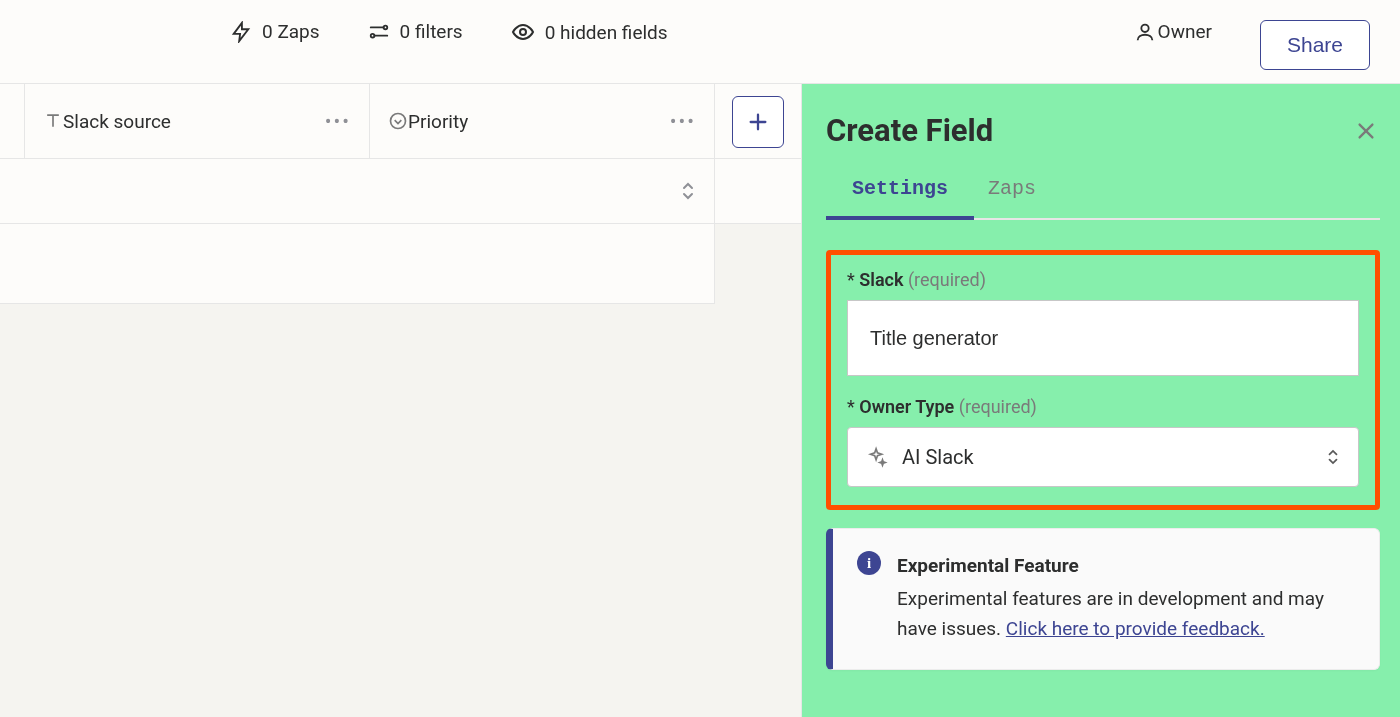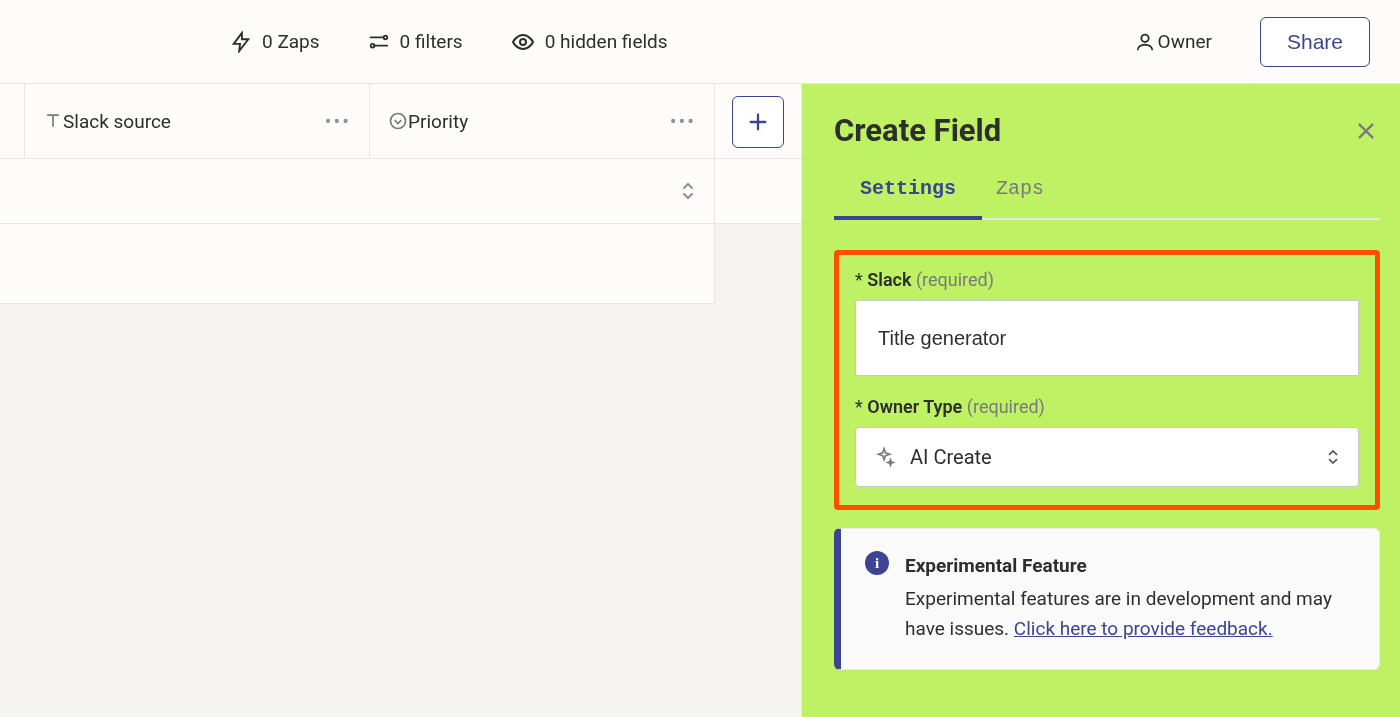--- a/index.html
+++ b/index.html
@@ -6,21 +6,21 @@
     body {
       font-family: -apple-system, BlinkMacSystemFont, "Segoe UI", Roboto, sans-serif;
       background: #fdfcfa;
       color: #2d2e2e;
       width: 1400px;
       height: 717px;
       overflow: hidden;
     }
     .toolbar {
       display: flex;
-      align-items: center;
+      align-items: flex-start;
       padding: 20px 30px 20px 230px;
       height: 84px;
       border-bottom: 1px solid #e6e6e6;
       gap: 48px;
       background: #fdfcfa;
     }
     .toolbar-item {
       display: flex;
       align-items: center;
       gap: 10px;
@@ -129,22 +129,22 @@
     .cell-no-border { border-right: none; }
     .under-row {
       height: 80px;
       background: #fdfcfa;
       border-bottom: 1px solid #e6e6e6;
       border-right: 1px solid #e6e6e6;
       width: 715px;
     }
     .side-panel {
       width: 598px;
-      background: #bef264;
-      padding: 28px 20px 0 32px;
+      background: #86efac;
+      padding: 28px 20px 0 24px;
       overflow-y: auto;
     }
     .panel-header {
       display: flex;
       align-items: center;
       justify-content: space-between;
     }
     .panel-title {
       font-size: 31px;
       font-weight: 700;
@@ -382,21 +382,21 @@
           <span>*&nbsp;</span><span class="lbl">Owner Type</span>&nbsp;<span class="req">(required)</span>
         </div>
         <div class="select-like">
           <div class="select-left">
             <span>
               <svg width="22" height="22" viewBox="0 0 24 24" fill="none" stroke="#7a7a7a" stroke-width="1.8">
                   <path d="M11 3l1.5 4.5L17 9l-4.5 1.5L11 15l-1.5-4.5L5 9l4.5-1.5z"></path>
                   <path d="M18 15l.8 2.2L21 18l-2.2.8L18 21l-.8-2.2L15 18l2.2-.8z"></path>
                 </svg>
             </span>
-            <span>AI Create</span>
+            <span>AI Slack</span>
           </div>
           <span>
             <svg width="14" height="20" viewBox="0 0 16 20" fill="none" stroke="#5a5a5a" stroke-width="2" stroke-linecap="round">
                 <path d="M4 7l4-4 4 4M4 13l4 4 4-4"></path>
               </svg>
           </span>
         </div>
       </div>
     </div>
 

